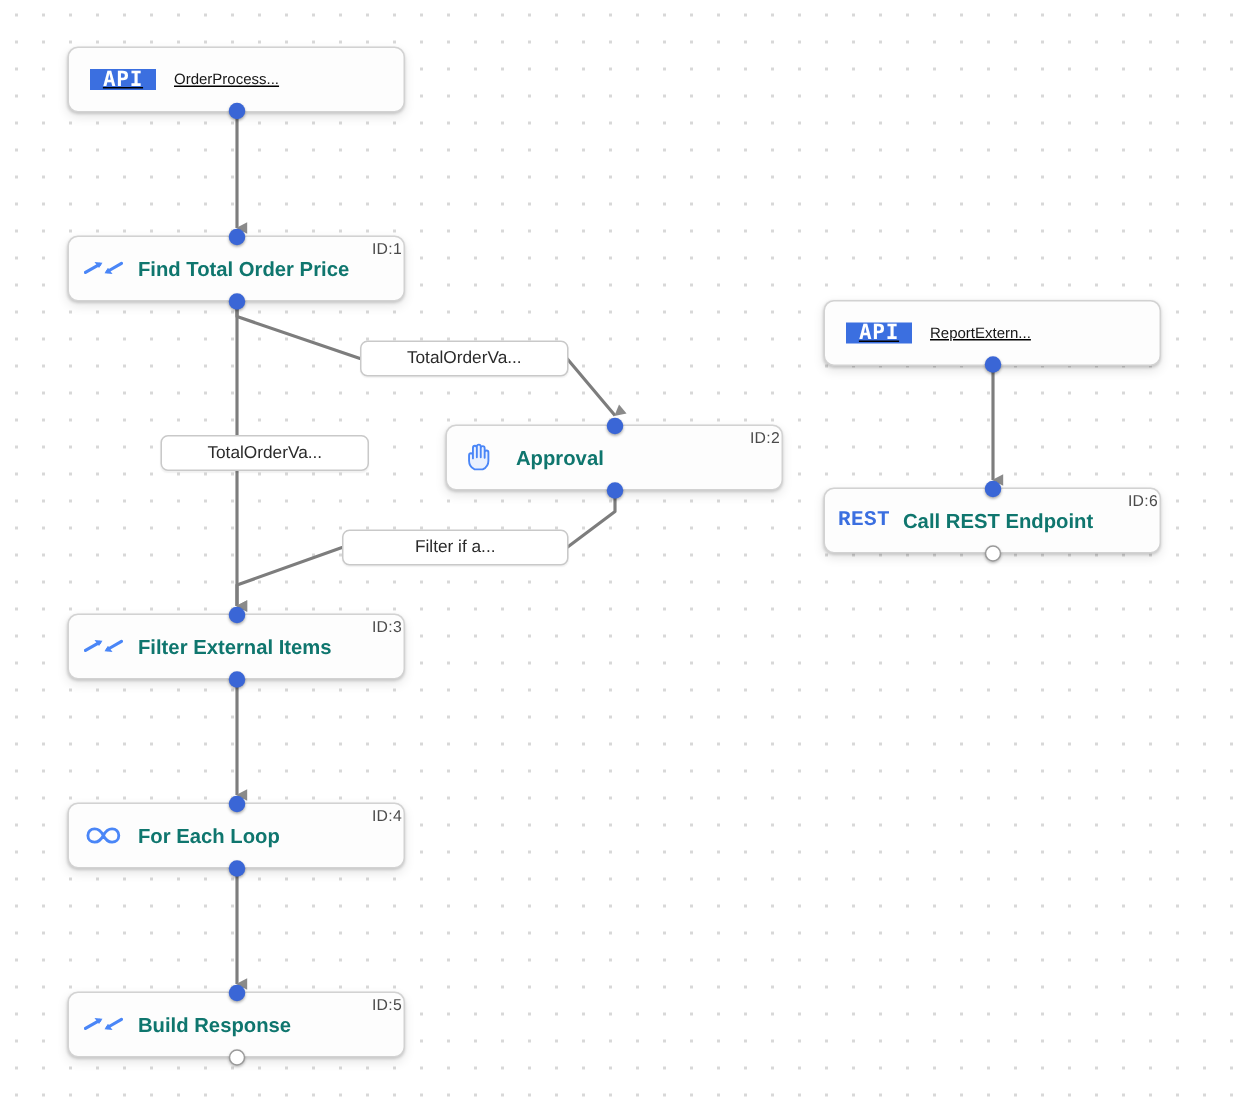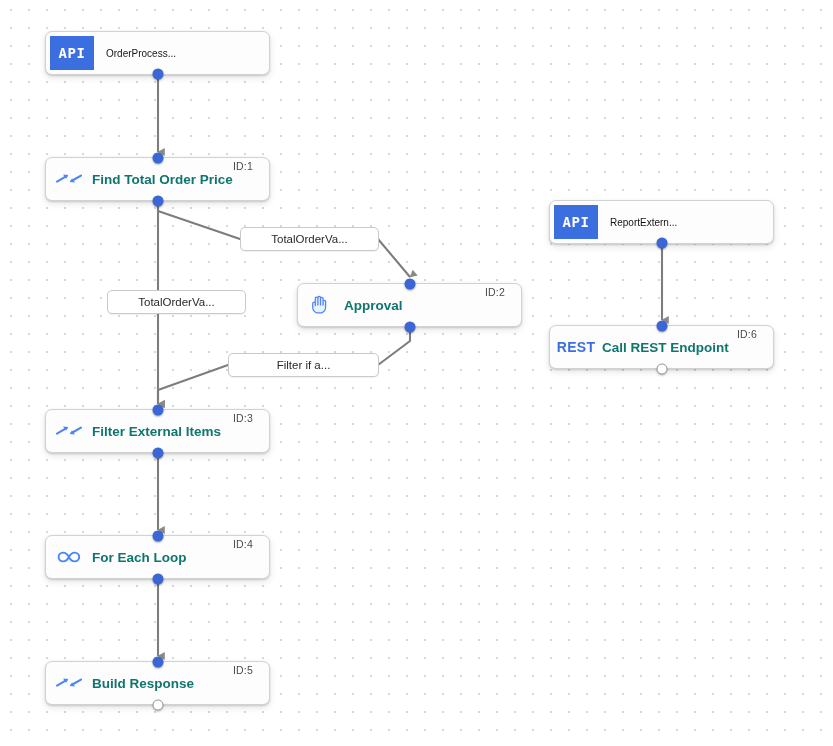--- a/index.html
+++ b/index.html
@@ -42,21 +42,22 @@
     border: 1px solid #d2d2d2;
     border-radius: 7px;
     box-shadow: 0 1px 2px rgba(0,0,0,0.16), 0 3px 7px rgba(0,0,0,0.10);
     display: flex;
     align-items: center;
     overflow: hidden;
   }
 
   
   .node.badge-node {
-    padding: 4px;
+    padding: 14px;
+    text-decoration: underline;
   }
   .api-badge {
     width: 44px;
     height: 100%;
     background: #3b6fe0;
     color: #ffffff;
     display: flex;
     align-items: center;
     justify-content: center;
     font-family: "DejaVu Sans Mono", monospace;
@@ -65,21 +66,21 @@
     letter-spacing: 0.5px;
     flex: none;
   }
   .rest-badge {
     width: 52px;
     height: 100%;
     display: flex;
     align-items: center;
     justify-content: center;
     color: #3b6fe0;
-    font-family: Liberation Sans, sans-serif;
+    font-family: Liberation Mono, monospace;
     font-size: 14px;
     font-weight: bold;
     letter-spacing: 0.3px;
     flex: none;
   }
 
   .icon-slot {
     width: 46px;
     height: 100%;
     display: flex;
@@ -97,21 +98,21 @@
   .badge-node .node-title {
     font-weight: normal;
     font-size: 10px;
     padding-left: 12px;
     color: #161616;
   }
 
   .node-id {
     position: absolute;
     top: 2px;
-    right: 16px;
+    right: 1px;
     font-size: 10.5px;
     color: #4a4a4a;
     letter-spacing: 0.2px;
   }
 
   
   .port {
     position: absolute;
     width: 11px;
     height: 11px;

